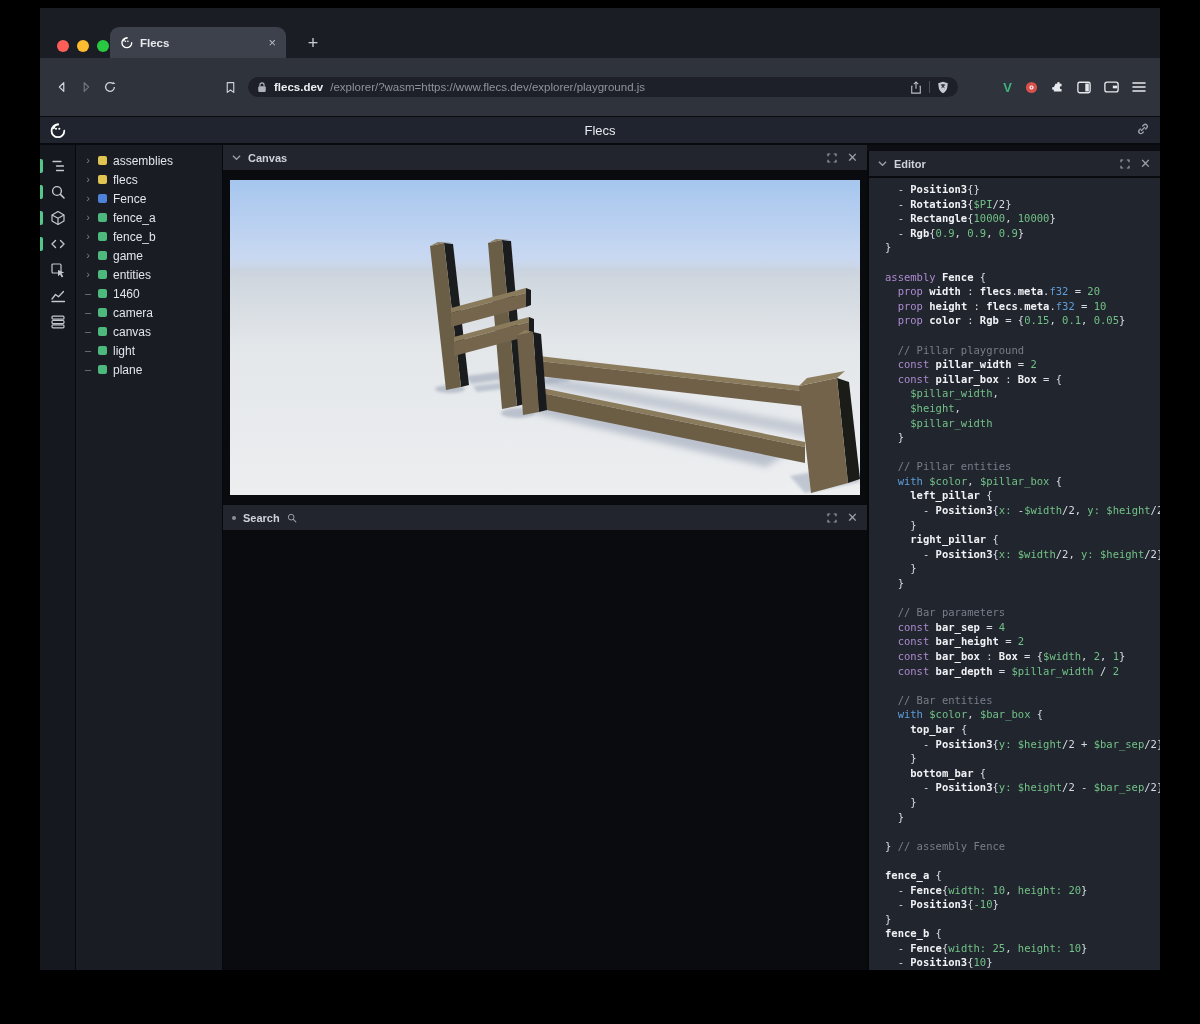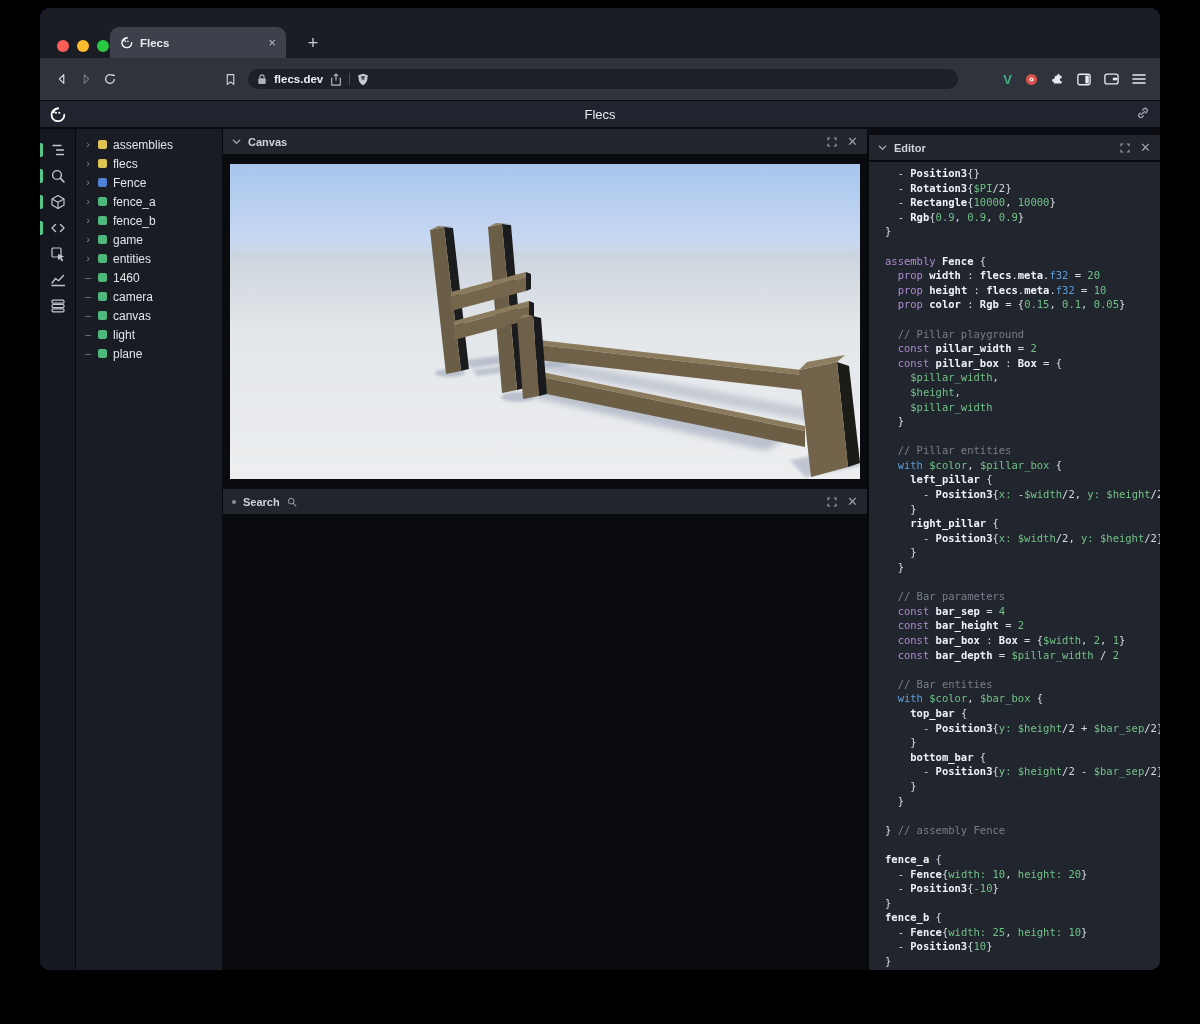--- a/index.html
+++ b/index.html
@@ -1,29 +1,29 @@
 <!DOCTYPE html>
 <html><head>
 <meta charset="utf-8">
 <style>
   html,body{margin:0;padding:0;background:#000;width:1200px;height:1024px;overflow:hidden;
     font-family:"Liberation Sans",sans-serif;-webkit-font-smoothing:antialiased;}
-  .window{position:absolute;left:40px;top:8px;width:1120px;height:962px;border-radius:10px;
+  .window{position:absolute;left:40px;top:8px;width:1120px;height:962px;border-radius:0;
     overflow:hidden;background:#4c1d95;display:flex;flex-direction:column;}
   
   .tabbar{height:50px;background:#1b1d24;position:relative;flex:none;}
   .lights{position:absolute;left:17px;top:32px;display:flex;gap:8px;}
   .light{width:12px;height:12px;border-radius:50%;}
   .tab{position:absolute;left:70px;bottom:0;width:176px;height:31px;background:#3d414b;
     border-radius:9px 9px 0 0;display:flex;align-items:center;padding:0 10px;gap:7px;box-sizing:border-box;}
   .tab-title{font-size:11.5px;font-weight:700;color:#e7e9ec;flex:1;}
   .tab-close{color:#b7bbc2;font-size:13px;line-height:1;cursor:default;}
   .newtab{position:absolute;left:260px;bottom:2px;width:26px;height:26px;display:flex;align-items:center;
     justify-content:center;color:#c9cdd3;font-size:18px;font-weight:400;}
-  .toolbar{height:26px;background:#2f333c;flex:none;display:flex;align-items:center;padding:8px 10px;gap:0;
+  .toolbar{height:26px;background:#2f333c;flex:none;display:flex;align-items:center;padding:16px 10px;gap:0;
     border-bottom:1px solid #0a0b0e;}
   .navbtn{width:24px;height:22px;display:flex;align-items:center;justify-content:center;flex:none;}
   .nav-spacer{width:96px;flex:none;}
   .urlbar{flex:1;max-width:692px;height:20px;background:#1d2028;border-radius:10px;display:flex;
     align-items:center;padding:0 9px;gap:7px;margin:0 8px 0 6px;overflow:hidden;}
   .url-host{font-size:11.5px;font-weight:700;color:#eceef1;white-space:nowrap;}
   .url-path{font-size:11.5px;color:#8e939d;white-space:nowrap;flex:1;overflow:hidden;}
   .url-div{width:1px;height:12px;background:#4a4e58;flex:none;}
   .ext-row{display:flex;align-items:center;gap:13px;margin-left:auto;padding-right:4px;}
   .v-icon{color:#3fb27f;font-weight:800;font-size:13px;}
@@ -123,20 +123,21 @@
         </svg>
     </span>
     <div class="urlbar">
       <span>
         <svg width="10" height="11" viewBox="0 0 12 13">
             <rect x="1.5" y="5" width="9" height="7" rx="1.5" fill="#aeb3bb"></rect>
             <path d="M3.5 5V3.5a2.5 2.5 0 0 1 5 0V5" fill="none" stroke="#aeb3bb" stroke-width="1.4"></path>
           </svg>
       </span>
       <span class="url-host">flecs.dev</span>
+      <span class="url-path">/explorer/?wasm=https://www.flecs.dev/explorer/playground.js</span>
       <span>
         <svg width="12" height="13" viewBox="0 0 14 15">
             <path d="M7 1v8M4.5 3.5 7 1l2.5 2.5" fill="none" stroke="#b9bdc5" stroke-width="1.3"></path>
             <path d="M3 6H2v8h10V6h-1" fill="none" stroke="#b9bdc5" stroke-width="1.3"></path>
           </svg>
       </span>
       <span class="url-div"></span>
       <span>
         <svg width="12" height="13" viewBox="0 0 12 13">
             <path d="M6 .8l4.8 1.4-.5 4c-.3 2.8-2 4.8-4.3 6-2.3-1.2-4-3.2-4.3-6l-.5-4z" fill="#c6cad1"></path>

